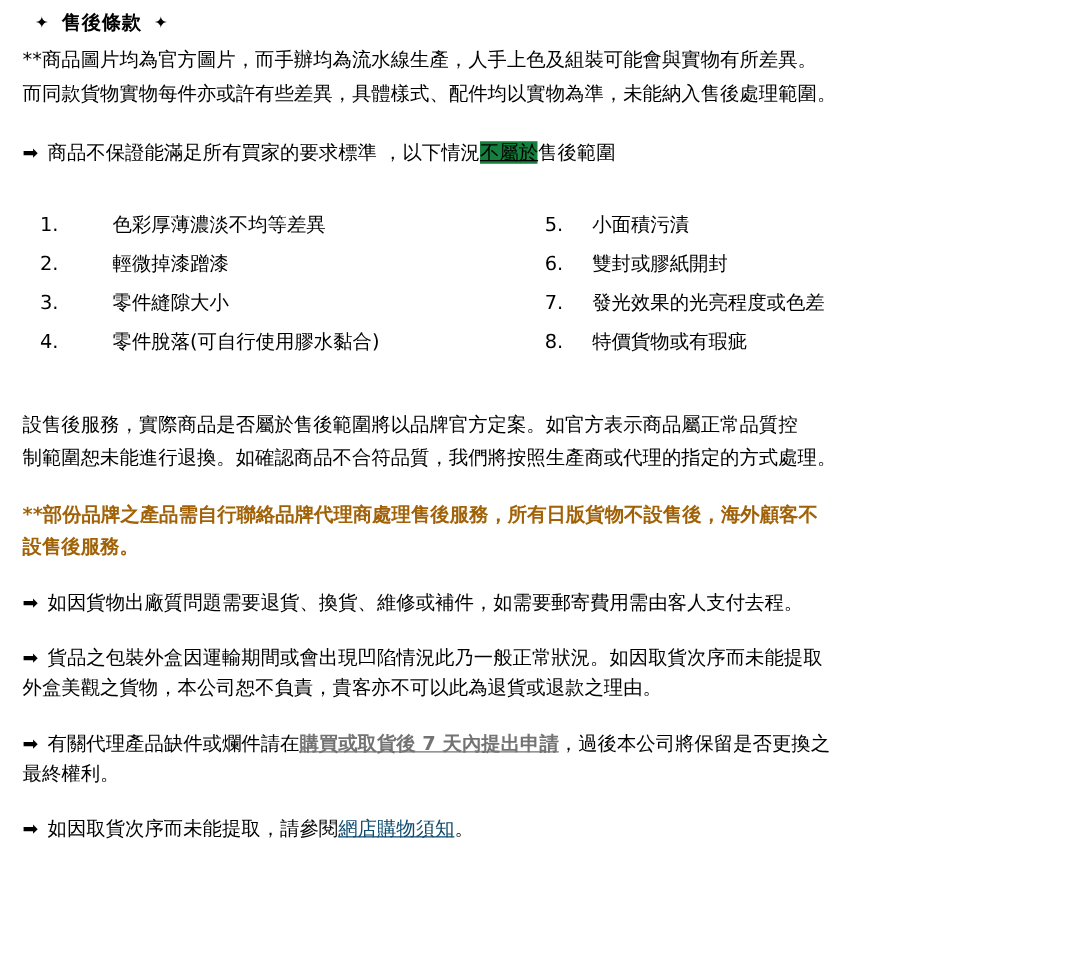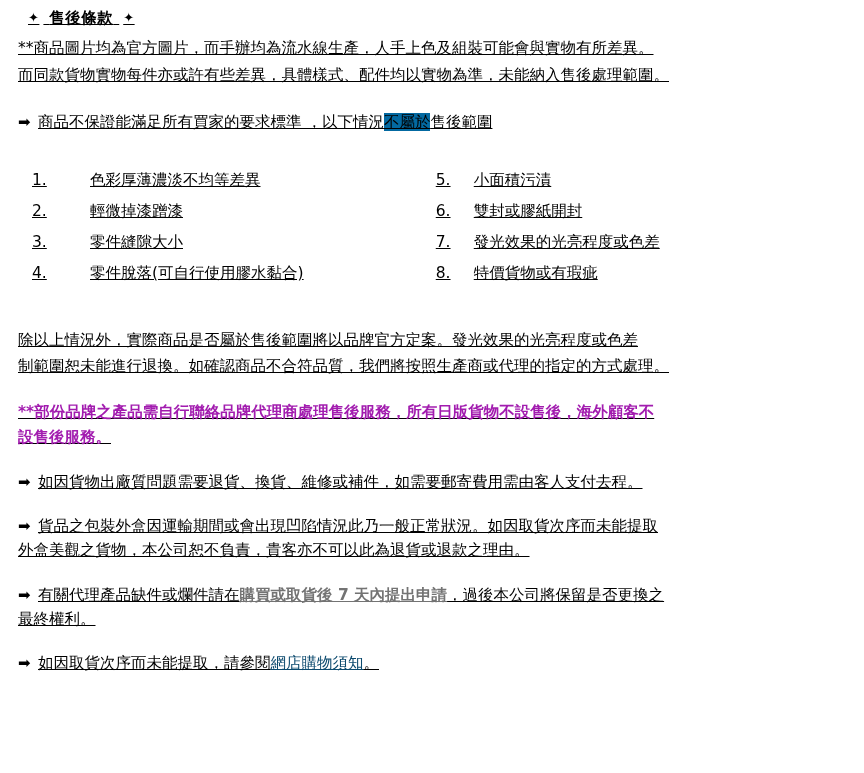--- a/index.html
+++ b/index.html
@@ -13,21 +13,20 @@
     font-family: "DejaVu Sans", "Liberation Sans", sans-serif;
     color: #000000;
     font-size: 15.5px;
     line-height: 1.55;
     overflow: hidden;
   }
   .page {
     padding: 6px 14px 0 18px;
     box-sizing: border-box;
     width: 832px;
-    text-decoration: underline;
   }
   .title {
     font-weight: bold;
     font-size: 15.5px;
     margin: 0 0 6px 6px;
     letter-spacing: 0.5px;
   }
   .title .diamond {
     font-size: 13px;
     vertical-align: 1px;
@@ -41,21 +40,21 @@
   }
   .gap-md { height: 20px; }
   .gap-lg { height: 30px; }
   .gap-xl { height: 36px; }
   .arrow {
     display: inline-block;
     width: 20px;
     font-size: 15px;
   }
   .hl-yellow {
-    background: #0369a1;
+    background: #15803d;
   }
   .underline {
     text-decoration: underline;
   }
   .redbold {
     color: #737373;
     font-weight: bold;
   }
   .list-wrap {
     display: flex;
@@ -88,21 +87,21 @@
     padding-left: 16px;
   }
   .blk {
     margin-bottom: 2px;
   }
   .link {
     text-decoration: underline;
     color: #0c4a6e;
   }
   .note-red {
-    color: #a21caf;
+    color: #a16207;
     font-weight: bold;
     line-height: 1.6;
   }
 </style>
 </head>
 <body>
 
 <div class="page">
 
   <div class="title">
@@ -156,21 +155,21 @@
       </div>
       <div class="li">
         <span class="num r">8.</span>
         <span class="txt r">特價貨物或有瑕疵</span>
       </div>
     </div>
   </div>
 
   <div class="gap-xl"></div>
 
-  <p class="blk">除以上情況外，實際商品是否屬於售後範圍將以品牌官方定案。發光效果的光亮程度或色差</p>
+  <p class="blk">設售後服務，實際商品是否屬於售後範圍將以品牌官方定案。如官方表示商品屬正常品質控</p>
   <p class="blk">制範圍恕未能進行退換。如確認商品不合符品質，我們將按照生產商或代理的指定的方式處理。</p>
 
   <div class="gap-md"></div>
 
   <p class="note-red">**部份品牌之產品需自行聯絡品牌代理商處理售後服務，所有日版貨物不設售後，海外顧客不</p>
   <p class="note-red">設售後服務。</p>
 
   <div class="gap-md"></div>
 
   <p>

